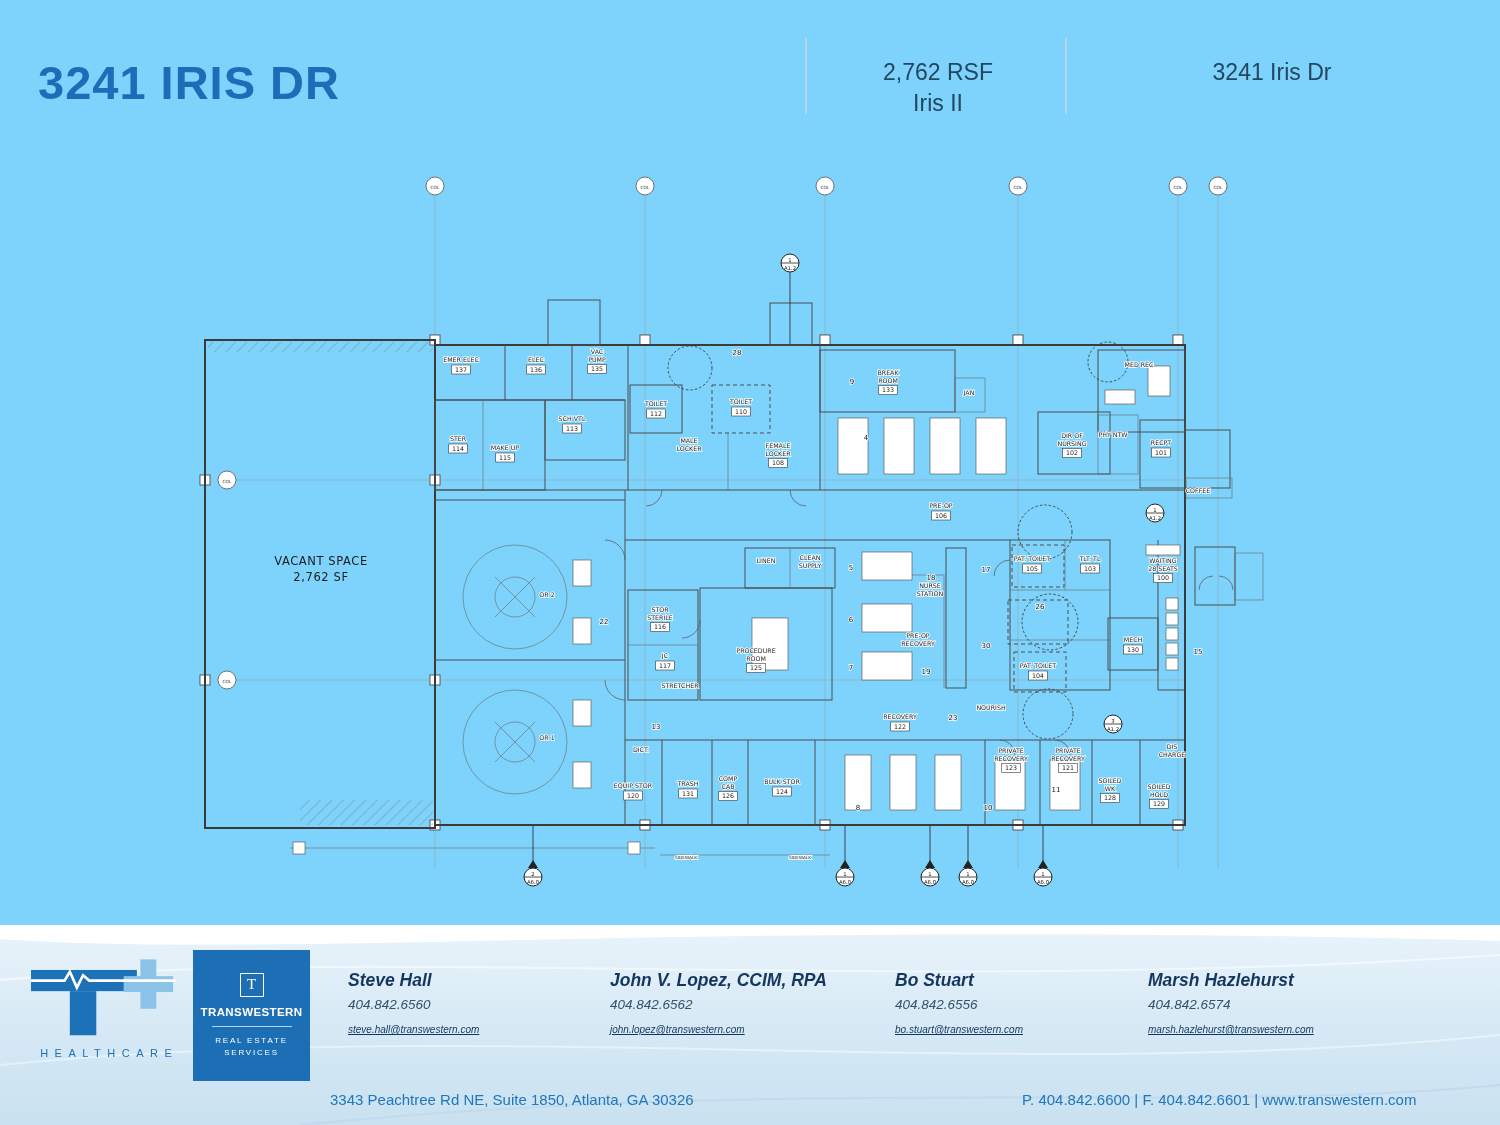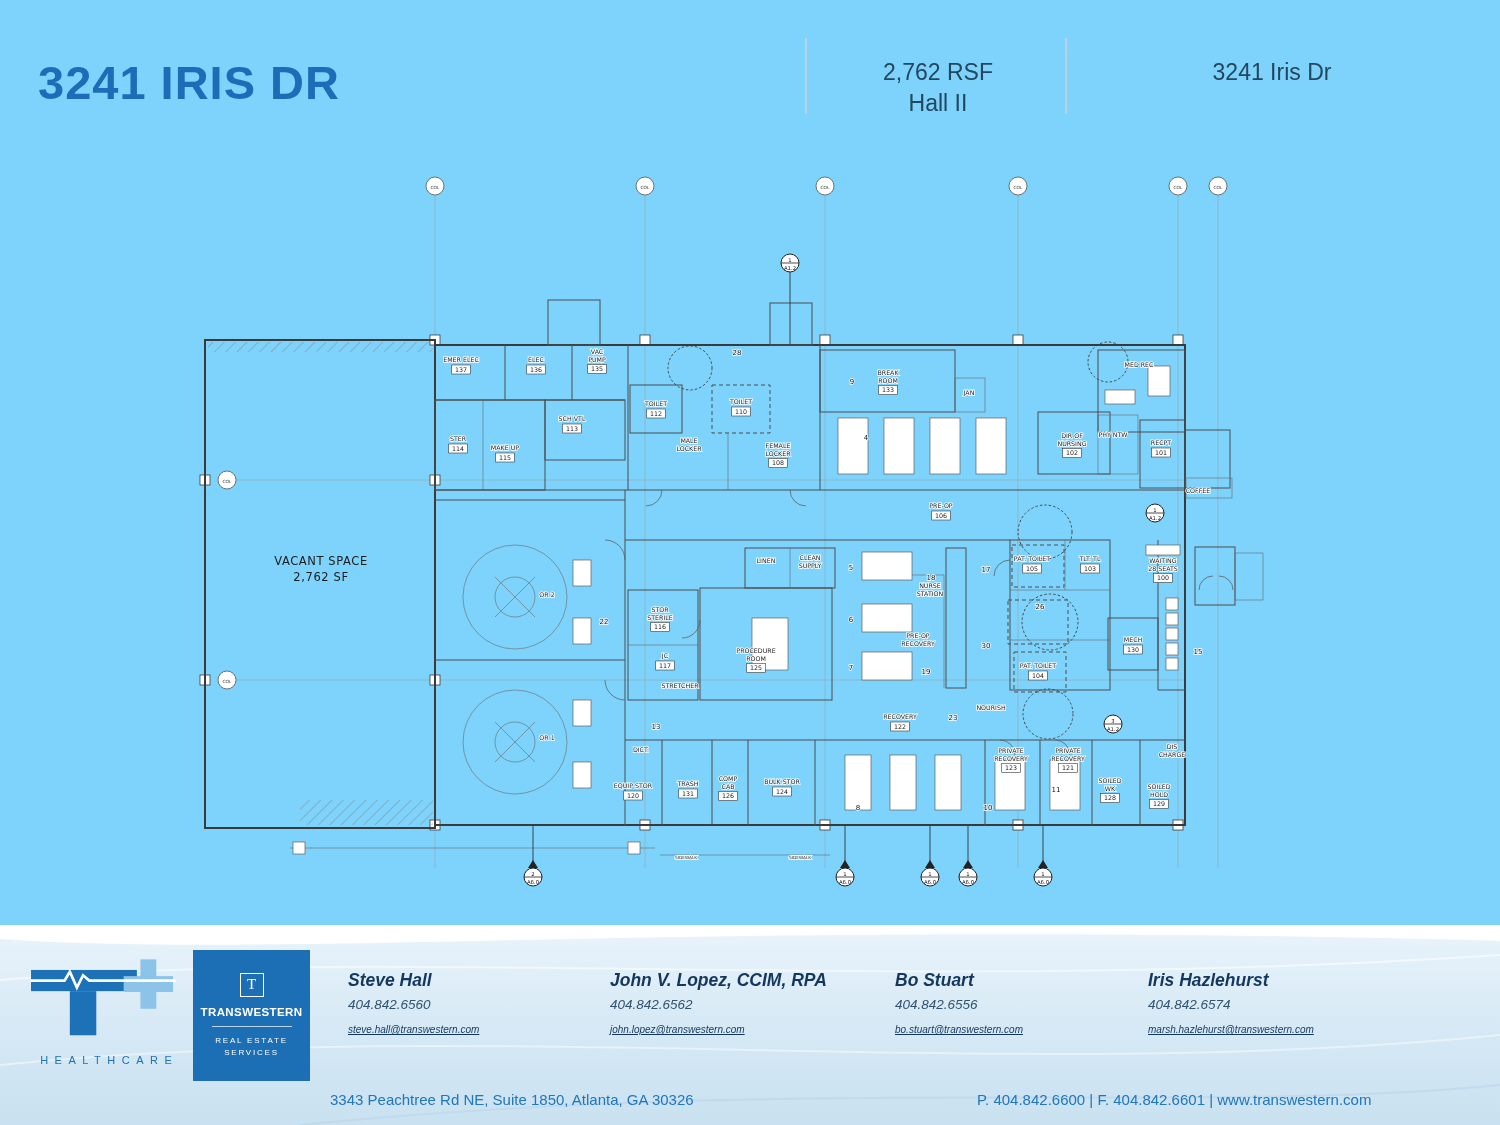--- a/index.html
+++ b/index.html
@@ -38,21 +38,21 @@
   .marker-text{font-size:5.3px;fill:#111;text-anchor:middle;}
   .marker-arrow{fill:#222;}
 
   
   .footer{position:absolute;left:0;top:925px;width:1500px;height:200px;
           background:linear-gradient(180deg,#eaf4fb 0%,#d8eaf6 45%,#c9e1f0 100%);}
   .footer-waves{position:absolute;left:0;top:0;width:1500px;height:200px;}
   .footer > .fcontent{position:absolute;inset:0;}
 
   .logo-wrap{position:absolute;left:30px;top:28px;width:152px;text-align:center;}
-  .healthcare-label{margin-top:11px;font-size:11px;letter-spacing:6.5px;color:#1d72b7;
+  .healthcare-label{margin-top:4px;font-size:11px;letter-spacing:6.5px;color:#1d72b7;
                     font-weight:500;text-indent:6.5px;}
 
   .tw-badge{position:absolute;left:193px;top:25px;width:117px;height:131px;background:#1d6fb5;
             color:#fff;display:flex;flex-direction:column;align-items:center;justify-content:center;}
   .tw-badge .t-square{width:22px;height:22px;border:1.5px solid #fff;display:flex;align-items:center;
             justify-content:center;font-family:"Liberation Serif",serif;font-size:15px;margin-bottom:9px;}
   .tw-badge .tw-name{font-size:11.5px;font-weight:bold;letter-spacing:.4px;}
   .tw-badge .tw-rule{width:80px;height:1px;background:rgba(255,255,255,.7);margin:8px 0;}
   .tw-badge .tw-div{font-size:8px;letter-spacing:1.8px;line-height:12px;text-align:center;}
 
@@ -65,21 +65,21 @@
 </style>
 </head>
 <body>
 
 <div class="page">
 
   <div class="hdr-title">3241 IRIS DR</div>
   <div class="hdr-divider" style="left:805px;"></div>
   <div class="hdr-block" style="left:848px;width:180px;">
     <div>2,762 RSF</div>
-    <div>Hall II</div>
+    <div>Iris II</div>
   </div>
   <div class="hdr-divider" style="left:1065px;"></div>
   <div class="hdr-block" style="left:1105px;width:334px;">
     <div>3241 Iris Dr</div>
   </div>
 
   <svg id="floorplan" viewBox="0 140 1500 790">
     <defs>
       <pattern id="hatch" width="8" height="8" patternTransform="rotate(45)" patternUnits="userSpaceOnUse">
         <line x1="0" y1="0" x2="0" y2="8" stroke="#8a8a8a" stroke-width="1"></line>
@@ -474,22 +474,22 @@
         <div class="cname">John V. Lopez, CCIM, RPA</div>
         <div class="cphone">404.842.6562</div>
         <a class="cemail">john.lopez@transwestern.com</a>
       </div>
       <div class="contact" style="left:895px;">
         <div class="cname">Bo Stuart</div>
         <div class="cphone">404.842.6556</div>
         <a class="cemail">bo.stuart@transwestern.com</a>
       </div>
       <div class="contact" style="left:1148px;">
-        <div class="cname">Iris Hazlehurst</div>
+        <div class="cname">Marsh Hazlehurst</div>
         <div class="cphone">404.842.6574</div>
         <a class="cemail">marsh.hazlehurst@transwestern.com</a>
       </div>
 
       <div class="foot-line" style="left:330px;">3343 Peachtree Rd NE, Suite 1850, Atlanta, GA 30326</div>
-      <div class="foot-line" style="left:977px;">P. 404.842.6600  |  F. 404.842.6601  |  www.transwestern.com</div>
+      <div class="foot-line" style="left:1022px;">P. 404.842.6600  |  F. 404.842.6601  |  www.transwestern.com</div>
     </div>
   </div>
 </div>
 
 </body></html>

